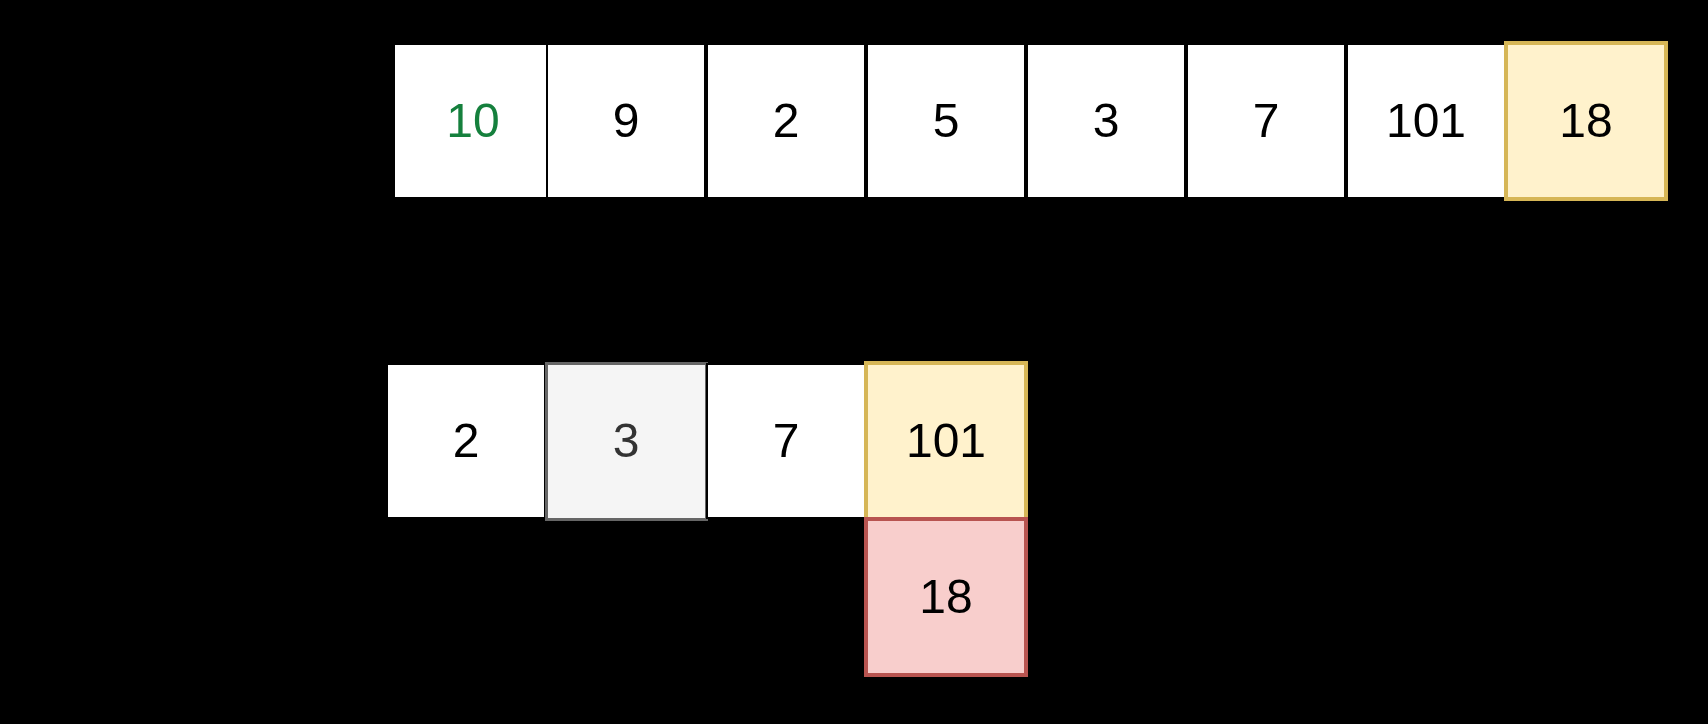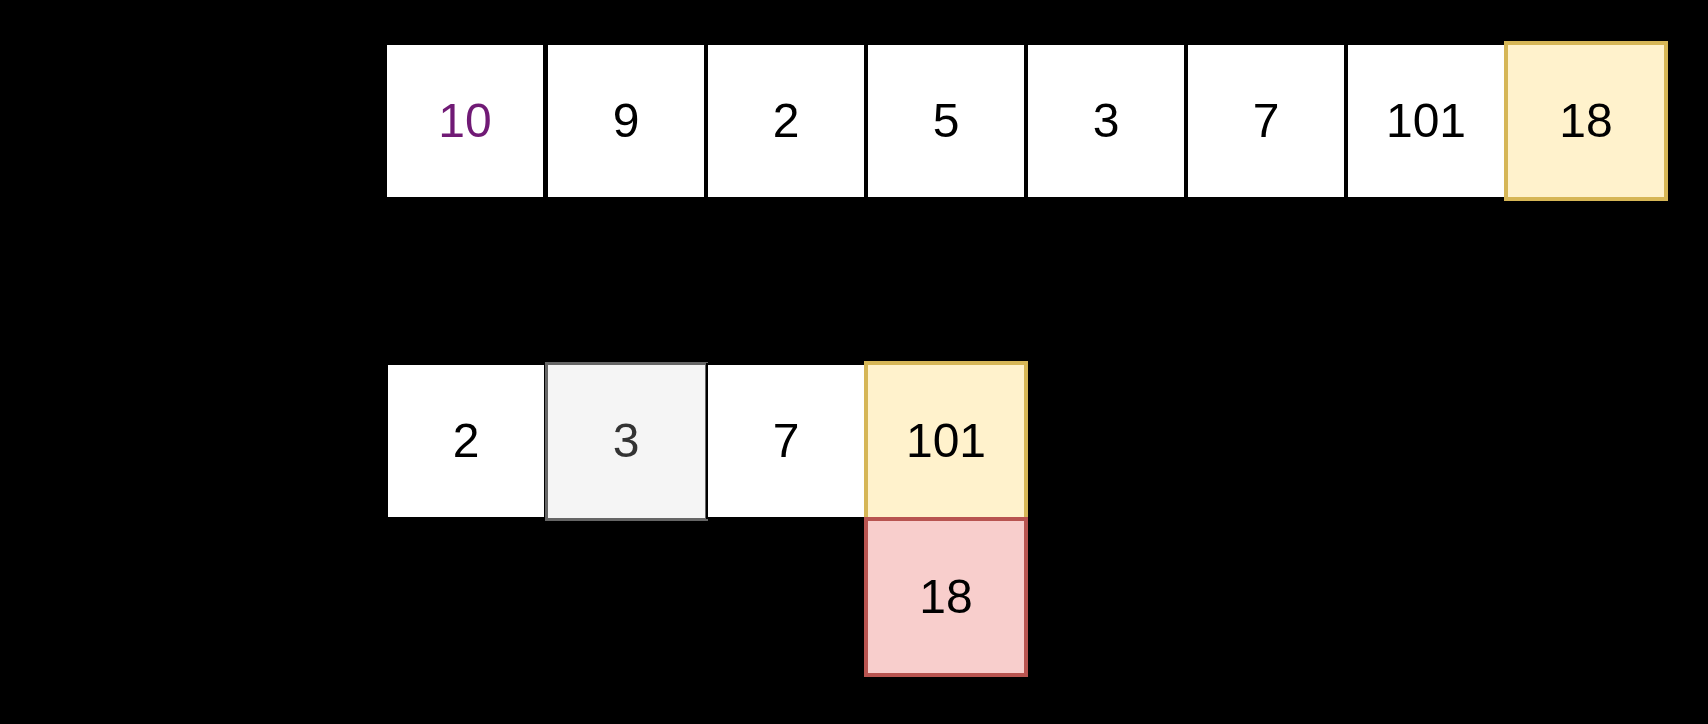--- a/index.html
+++ b/index.html
@@ -29,21 +29,21 @@
     font-size: 48px;
     line-height: 1;
     user-select: none;
   }
 </style>
 </head>
 <body>
 
 <div class="canvas" style="width: 1708px; height: 724px; background: rgb(0, 0, 0);">
     <div class="row-group">
-      <div class="cell" style="left: 385px; top: 43px; width: 160px; height: 156px; background: rgb(255, 255, 255); border: 2px solid rgb(0, 0, 0); color: #701a75;">10</div>
+      <div class="cell" style="left: 393px; top: 43px; width: 160px; height: 156px; background: rgb(255, 255, 255); border: 2px solid rgb(0, 0, 0); color: #15803d;">10</div>
       <div class="cell" style="left: 546px; top: 43px; width: 160px; height: 156px; background: rgb(255, 255, 255); border: 2px solid rgb(0, 0, 0); color: rgb(0, 0, 0);">9</div>
       <div class="cell" style="left: 706px; top: 43px; width: 160px; height: 156px; background: rgb(255, 255, 255); border: 2px solid rgb(0, 0, 0); color: rgb(0, 0, 0);">2</div>
       <div class="cell" style="left: 866px; top: 43px; width: 160px; height: 156px; background: rgb(255, 255, 255); border: 2px solid rgb(0, 0, 0); color: rgb(0, 0, 0);">5</div>
       <div class="cell" style="left: 1026px; top: 43px; width: 160px; height: 156px; background: rgb(255, 255, 255); border: 2px solid rgb(0, 0, 0); color: rgb(0, 0, 0);">3</div>
       <div class="cell" style="left: 1186px; top: 43px; width: 160px; height: 156px; background: rgb(255, 255, 255); border: 2px solid rgb(0, 0, 0); color: rgb(0, 0, 0);">7</div>
       <div class="cell" style="left: 1346px; top: 43px; width: 160px; height: 156px; background: rgb(255, 255, 255); border: 2px solid rgb(0, 0, 0); color: rgb(0, 0, 0);">101</div>
       <div class="cell" style="left: 1504px; top: 41px; width: 164px; height: 160px; background: rgb(255, 242, 204); border: 4px solid rgb(214, 182, 86); color: rgb(0, 0, 0);">18</div>
     </div>
     <div class="row-group">
       <div class="cell" style="left: 386px; top: 363px; width: 160px; height: 156px; background: rgb(255, 255, 255); border: 2px solid rgb(0, 0, 0); color: rgb(0, 0, 0);">2</div>

